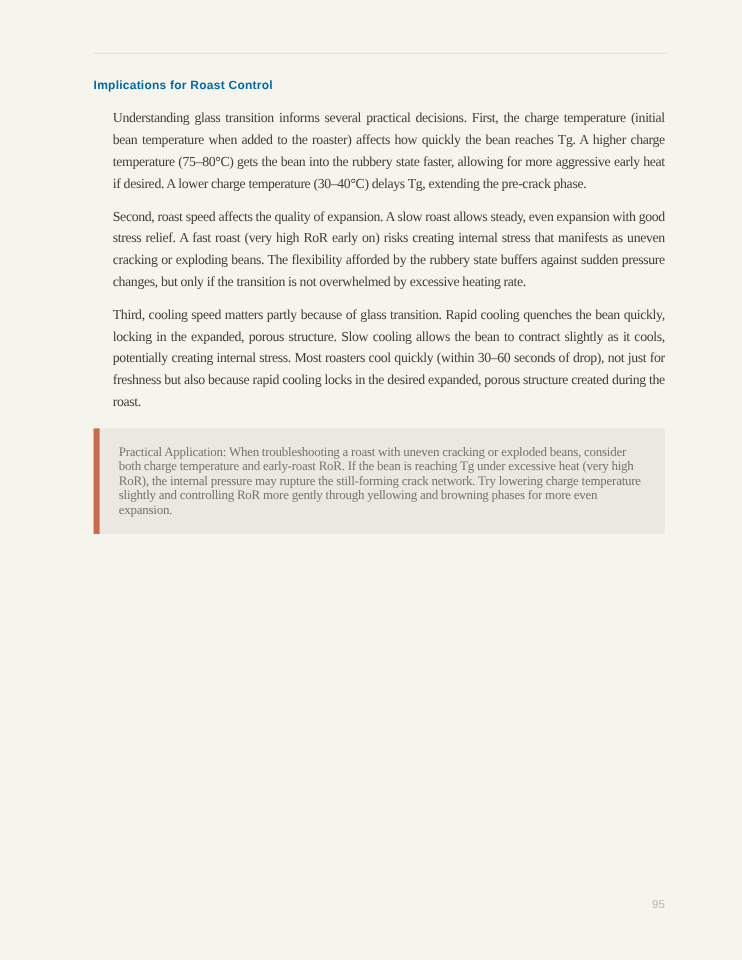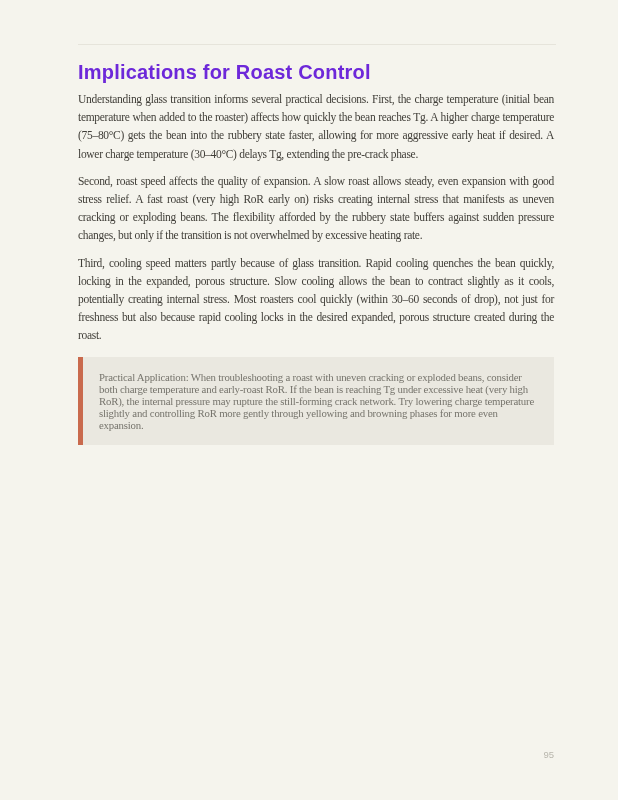--- a/index.html
+++ b/index.html
@@ -26,34 +26,34 @@
     margin: 0;
   }
   .content {
     position: absolute;
     top: 62px;
     left: 78px;
     width: 476px;
   }
   .section-heading {
     font-family: "Liberation Sans", sans-serif;
-    font-size: 20px;
+    font-size: 10px;
     font-weight: 700;
     letter-spacing: 0.2px;
-    color: #6d28d9;
+    color: #0369a1;
     line-height: 20px;
     margin: 0 0 8px 0;
   }
   .body-para {
     font-size: 11.5px;
     letter-spacing: -0.3px;
     line-height: 18.2px;
     color: #403e38;
     text-align: justify;
-    margin: 0 0 9px 0;
+    margin: 0 0 9px 16px;
   }
   .callout {
     position: relative;
     margin-top: 12px;
     background: #eae8e0;
     padding: 14px 18px 14px 21px;
   }
   .accent-bar {
     position: absolute;
     left: 0;

